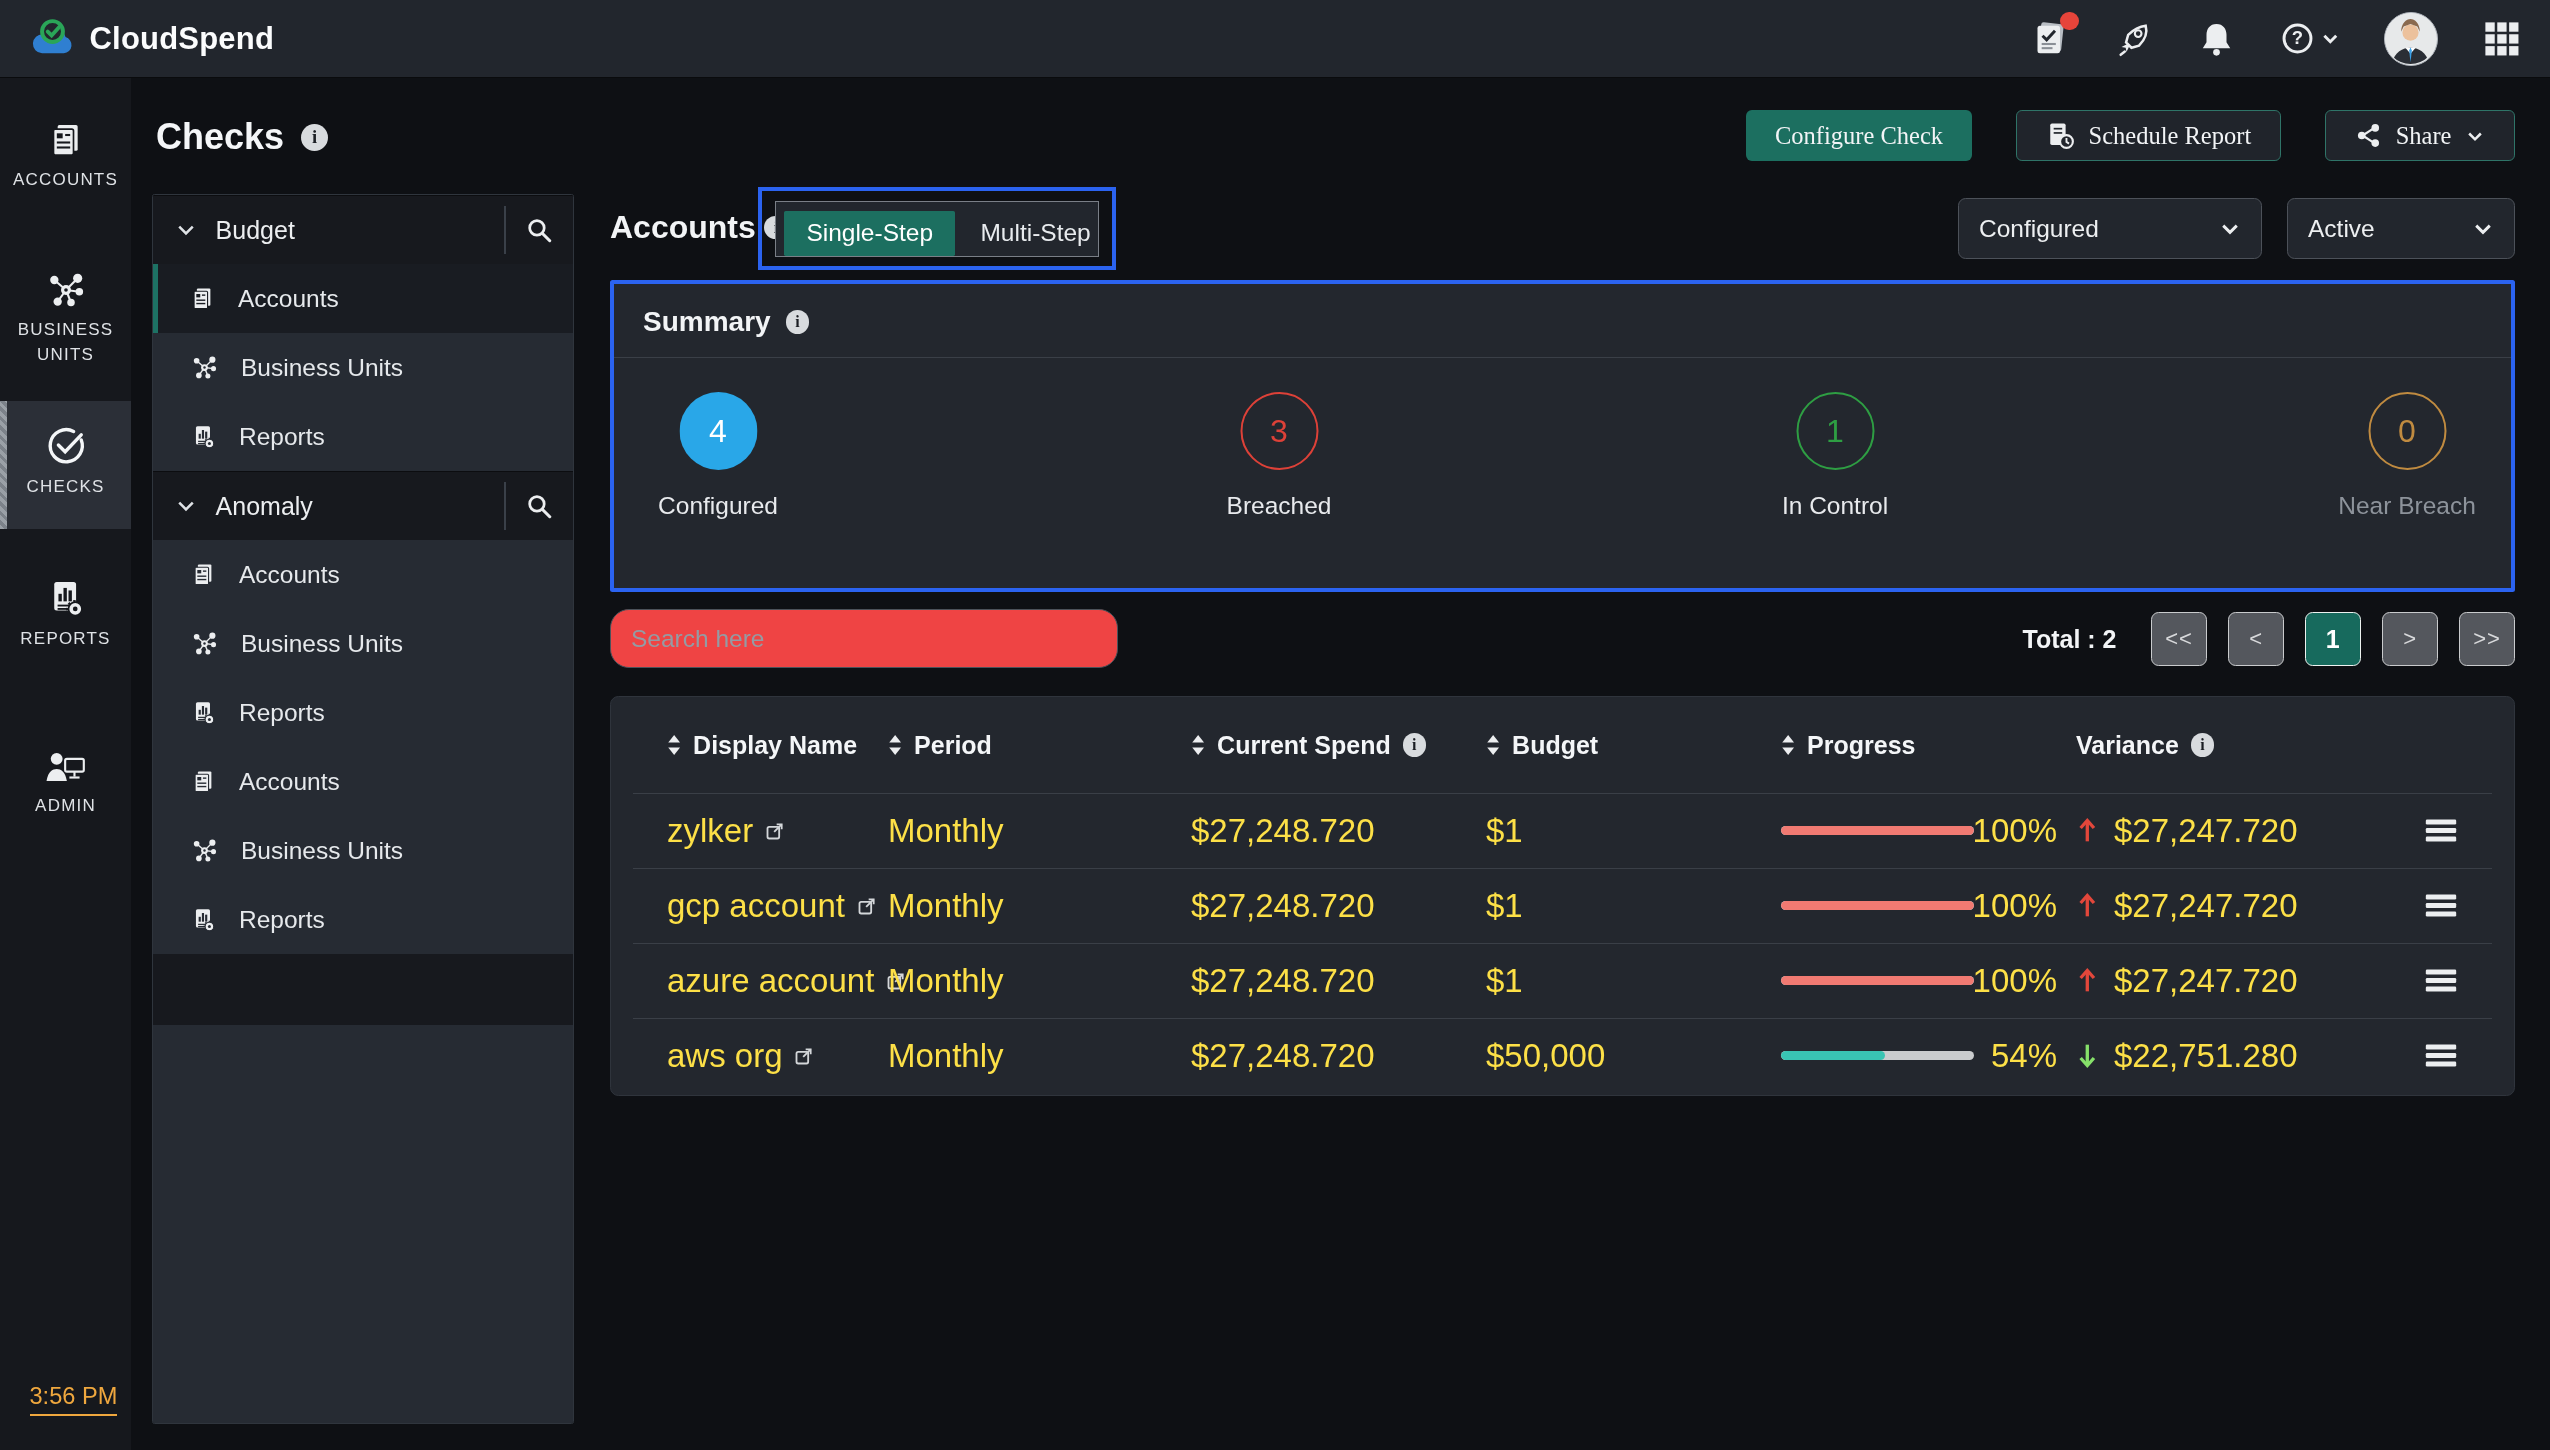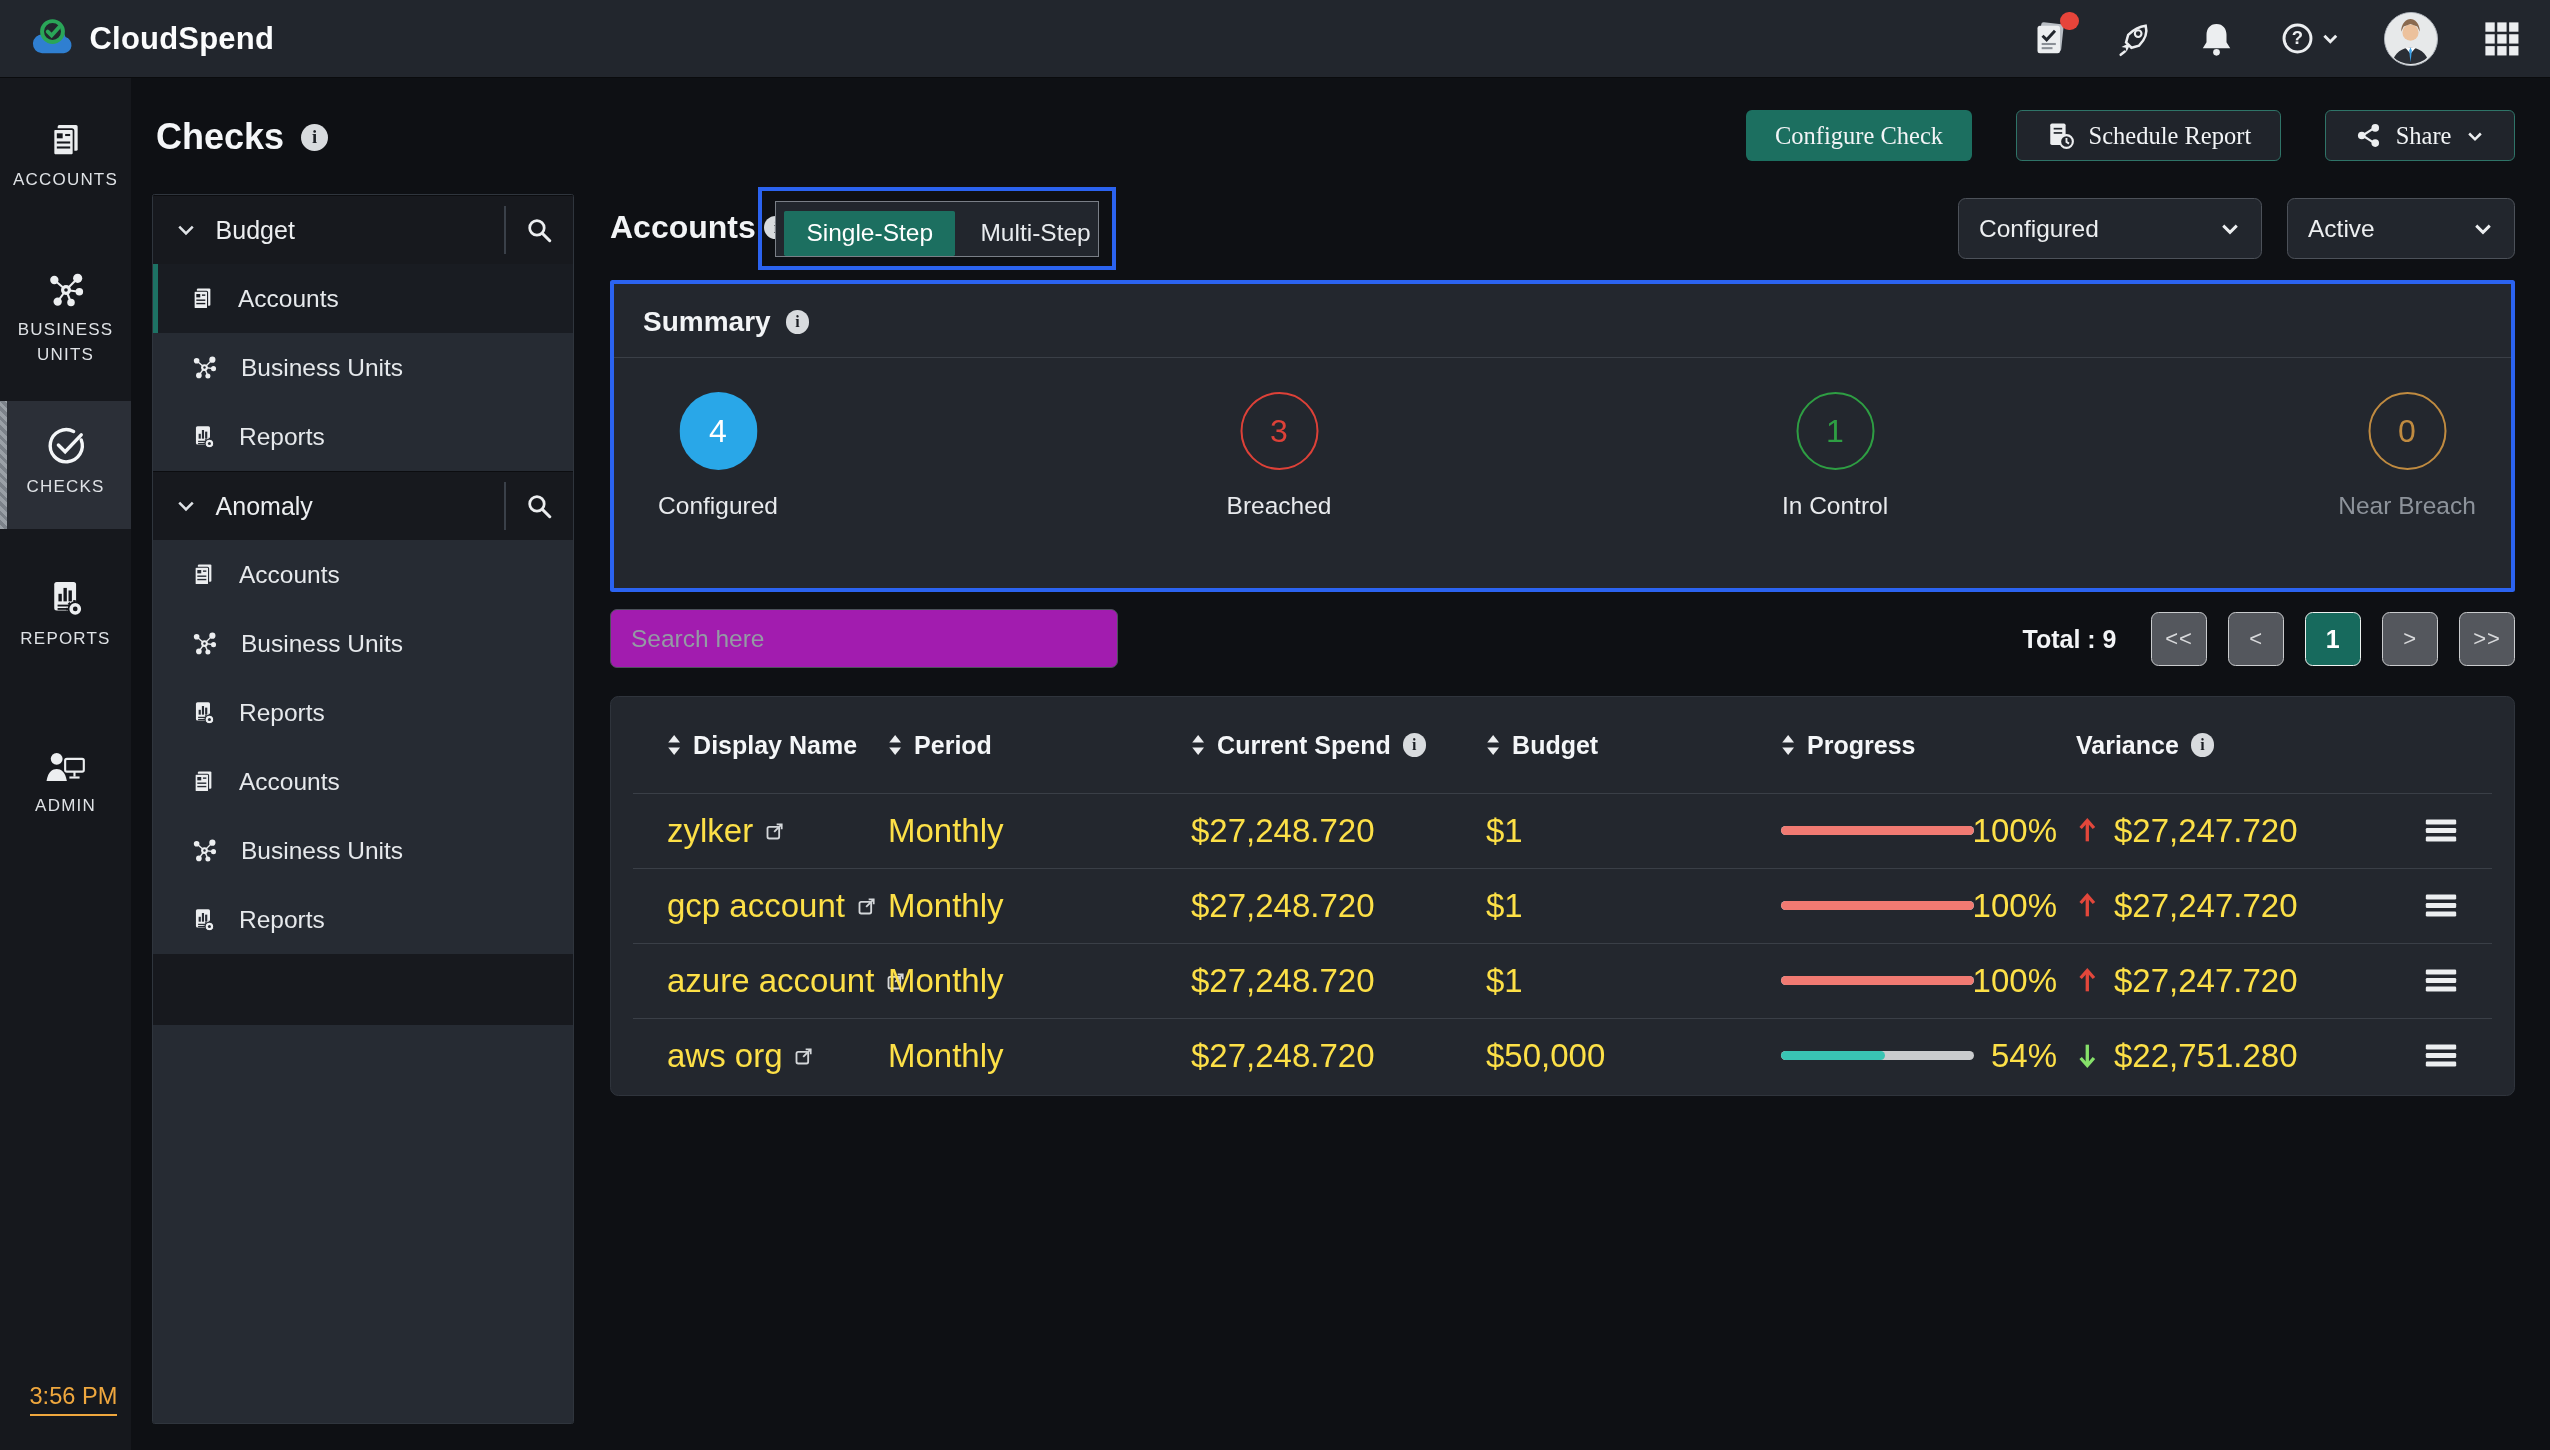--- a/index.html
+++ b/index.html
@@ -108,21 +108,21 @@
   .stat { position:absolute; top:35px; width:287px; transform:translateX(-50%); text-align:center; cursor:pointer; }
   .stat-circle {
     width:78px; height:78px; border-radius:50%; border:2.5px solid transparent;
     display:flex; align-items:center; justify-content:center; font-size:32px; margin:0 auto;
   }
   .stat-label { margin-top:22px; font-size:24.5px; color:#e8eaed; }
 
   
   .search-input {
     position:absolute; left:0; top:422px; width:508px; height:59px;
-    background:#a21caf; border:1.7px solid #4c525a; border-radius:7px;
+    background:#ef4444; border:1.7px solid #4c525a; border-radius:19px;
     color:#e8eaec; font-size:24.5px; padding:0 20px; outline:none;
     font-family:"Liberation Sans", sans-serif;
   }
   .search-input::placeholder { color:#949ba4; }
   .pager { position:absolute; right:0; top:425px; display:flex; align-items:center; gap:21px; }
   .total { font-size:25px; font-weight:600; color:#f2f4f6; margin-right:13.5px; }
   .pg-btn {
     width:56px; height:54px; background:#54575d; border:1.7px solid #c9cbcd; border-radius:7.6px;
     display:flex; align-items:center; justify-content:center; color:#d8d9db; font-size:22px; cursor:pointer;
     letter-spacing:0.8px;
@@ -548,21 +548,21 @@
       </div>
       <div class="stat" style="left:1793px;">
         <div class="stat-circle" style="border-color: rgb(192, 139, 64); color: rgb(192, 139, 64);">0</div>
         <div class="stat-label" style="color: rgb(141, 147, 155);">Near Breach</div>
       </div>
     </div>
   </div>
 
   <input class="search-input" type="text" placeholder="Search here" style="">
   <div class="pager">
-    <span class="total">Total : 9</span>
+    <span class="total">Total : 2</span>
     <div class="pg-btn">&lt;&lt;</div>
     <div class="pg-btn">&lt;</div>
     <div class="pg-btn active">1</div>
     <div class="pg-btn">&gt;</div>
     <div class="pg-btn">&gt;&gt;</div>
   </div>
 
   <div class="table-card">
     <div class="thead">
       <div class="th l-name">

